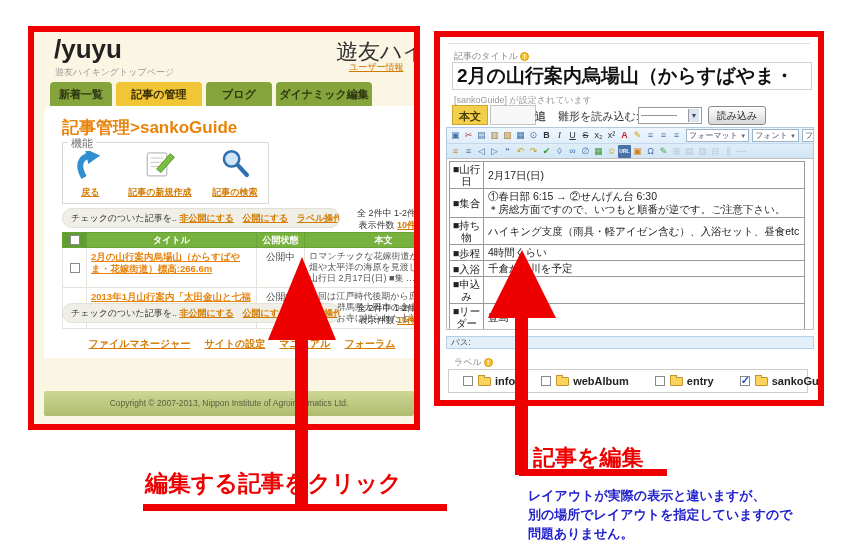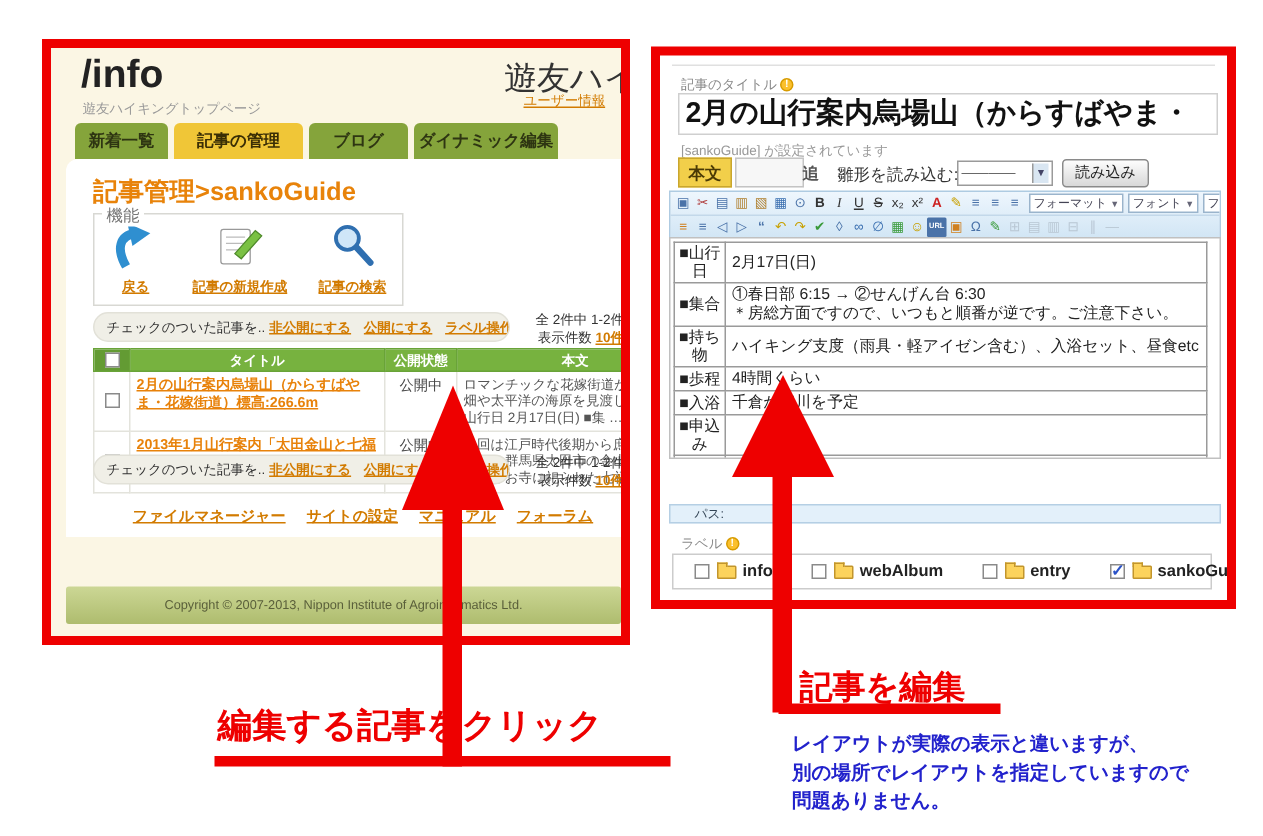--- a/index.html
+++ b/index.html
@@ -72,27 +72,27 @@
   .tb-row { display:flex; align-items:center; height:15px; padding:0 2px; overflow:hidden; }
   .tb-row + .tb-row { border-top:1px solid #c3d8ea; }
   .tbi { flex:0 0 13px; width:13px; height:13px; font-size:9px; line-height:13px; text-align:center; color:#4a72a8; cursor:pointer; overflow:hidden; }
   .tbi.b { font-weight:bold; } .tbi.i { font-style:italic; font-family:"Liberation Serif",serif; }
   .tbi.u { text-decoration:underline; } .tbi.s { text-decoration:line-through; }
   .tbi.url { font-size:5px; background:#4a72a8; color:#fff !important; font-weight:bold; border-radius:1px; }
   .tbi.dis { color:#b9c7d4 !important; cursor:default; }
   .tb-dd { flex:0 0 auto; height:13px; background:#fff; border:1px solid #9ab4cc; font-size:8px; color:#445; line-height:11px; padding:0 2px; margin-left:3px; white-space:nowrap; cursor:pointer; }
   .tb-dd .arr { color:#667; font-size:6px; }
 
-  .ed-content { left:6px; top:121px; width:368px; height:148px; background:#fff; border:1px solid #c0c0c0; overflow:hidden; padding:2px; }
+  .ed-content { left:6px; top:121px; width:368px; height:172px; background:#fff; border:1px solid #c0c0c0; overflow:hidden; padding:2px; }
   table.ed-table { border-collapse:collapse; width:356px; table-layout:fixed; }
   table.ed-table td, table.ed-table th { border:1px solid #9a9a9a; font-size:10.5px; color:#222; font-weight:normal; vertical-align:middle; }
   table.ed-table th { width:34px; text-align:center; line-height:12px; padding:1px 0; word-break:break-all; }
   table.ed-table td { padding:1px 4px; line-height:13px; white-space:pre-line; }
 
-  .path-bar { left:6px; top:299px; width:368px; height:13px; background:#e3f0fa; border:1px solid #b5cfe4; font-size:8.5px; color:#345; line-height:11px; padding-left:16px; }
+  .path-bar { left:6px; top:299px; width:368px; height:13px; background:#e3f0fa; border:1px solid #b5cfe4; font-size:8.5px; color:#345; line-height:11px; padding-left:4px; }
   .labels-caption { left:14px; top:319px; }
   .label-box { left:8px; top:332px; width:360px; height:24px; border:1px solid #cccccc; background:#fff; display:flex; align-items:center; padding-left:14px; gap:26px; }
   .label-item { display:flex; align-items:center; font-size:11px; font-weight:bold; color:#222; cursor:pointer; }
   .folder { width:13px; height:9px; background:#fcd35c; border:1px solid #c2952c; border-radius:1px; display:inline-block; position:relative; margin:0 4px 0 5px; }
   .folder::before { content:""; position:absolute; top:-3px; left:-1px; width:5px; height:2px; background:#fcd35c; border:1px solid #c2952c; border-bottom:none; }
 
   
   .arrow-head { position:absolute; width:0; height:0; }
   .arrow-head.l { left:268px; top:257px; border-left:34px solid transparent; border-right:34px solid transparent; border-bottom:83px solid #ee0000; }
   .arrow-head.r { left:488px; top:250px; border-left:34px solid transparent; border-right:34px solid transparent; border-bottom:68px solid #ee0000; }
@@ -107,21 +107,21 @@
   .underline.r { left:519px; top:469px; width:148px; }
   .note { position:absolute; left:528px; top:486px; font-size:13px; font-weight:bold; color:#2222cc; line-height:19px; white-space:nowrap; }
   .z-top { z-index:50; }
 </style>
 </head>
 <body>
 
 <div class="page">
 
   <section class="panel panel-left">
-    <div class="abs site-id">/info</div>
+    <div class="abs site-id">/yuyu</div>
     <div class="abs site-sub">遊友ハイキングトップページ</div>
     <div class="abs site-name">遊友ハイキ</div>
     <a class="abs user-link">ユーザー情報</a>
 
     <div class="tab" style="left:16px;width:62px;">新着一覧</div>
     <div class="tab active" style="left:82px;width:86px;">記事の管理</div>
     <div class="tab" style="left:172px;width:66px;">ブログ</div>
     <div class="tab" style="left:242px;width:96px;">ダイナミック編集</div>
 
     <div class="abs content-white"></div>

